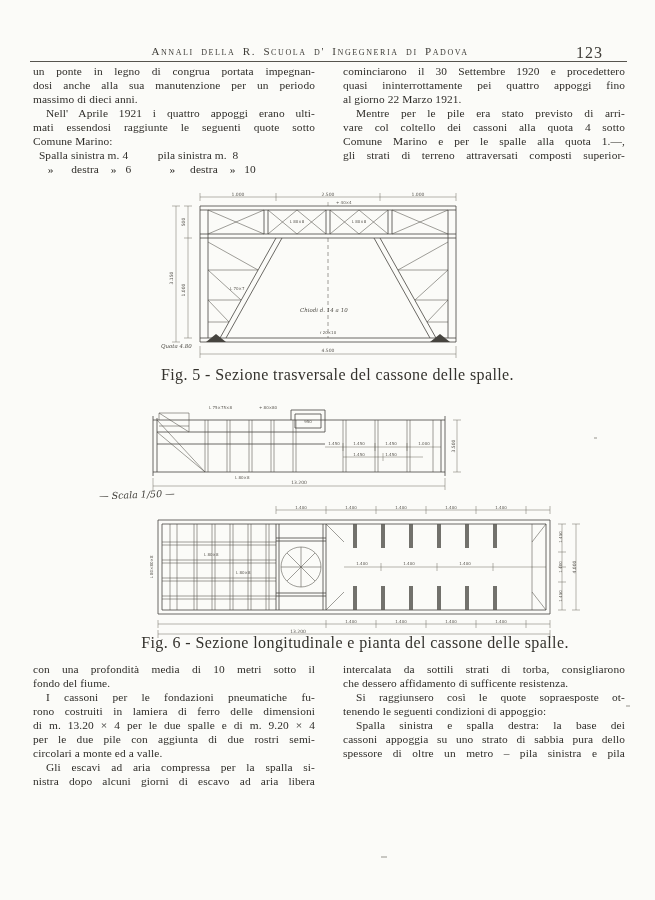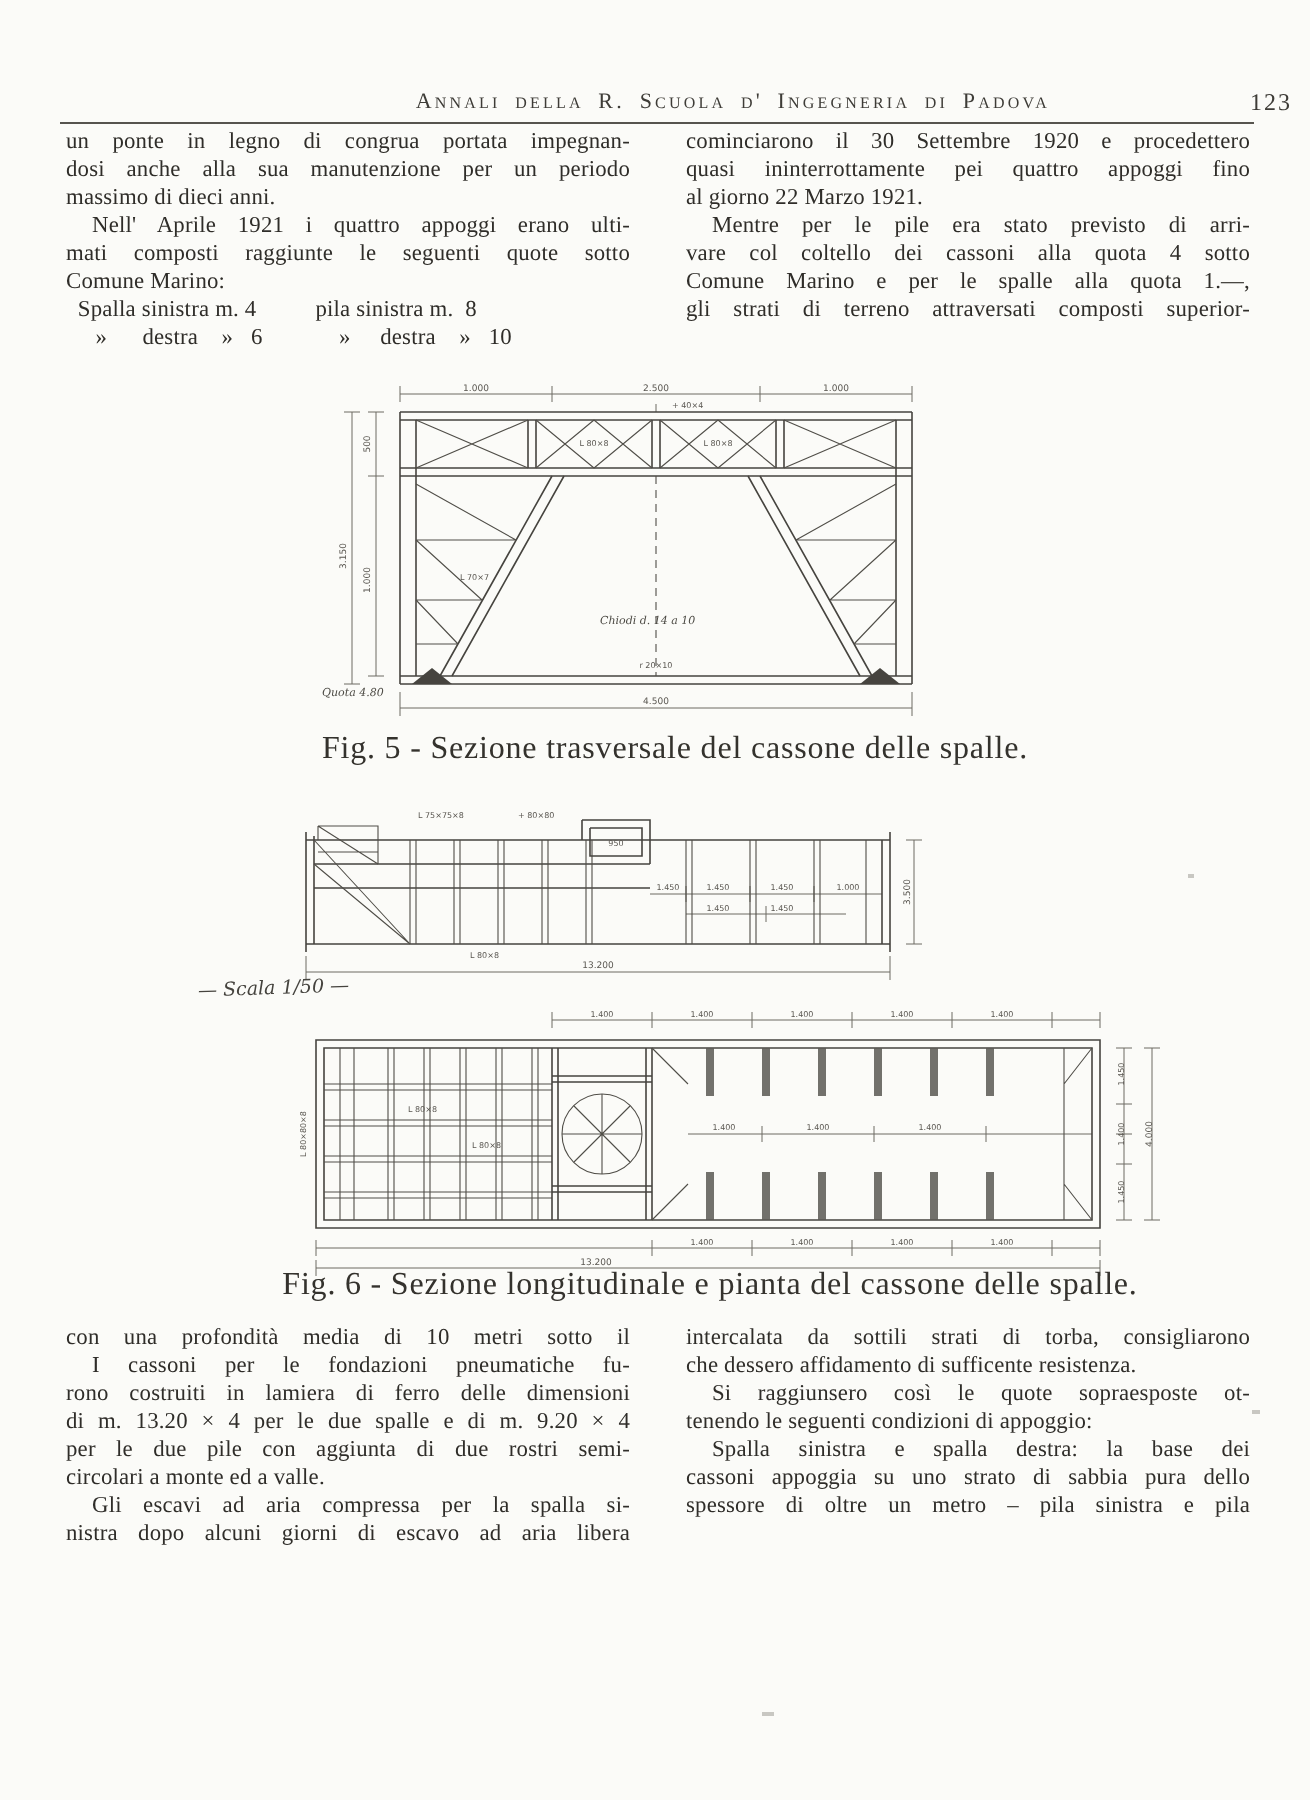--- a/index.html
+++ b/index.html
@@ -4,24 +4,24 @@
 <style>
   html,body{margin:0;padding:0;}
   body{
     width:655px;height:900px;position:relative;overflow:hidden;
     background:#fbfbf8;
     font-family:"Liberation Serif", serif;
     color:#2f2d29;
   }
   .page{position:absolute;inset:0;}
   .hdr-title{
-    position:absolute;top:45px;left:95px;width:430px;text-align:right;
+    position:absolute;top:45px;left:95px;width:430px;text-align:center;
     font-size:11px;font-variant:small-caps;letter-spacing:1.6px;word-spacing:3px;color:#3e3c37;
   }
-  .hdr-page{position:absolute;top:44px;left:625px;width:30px;font-size:12px;letter-spacing:1px;color:#3e3c37;}
+  .hdr-page{position:absolute;top:44px;left:576px;width:30px;font-size:16px;letter-spacing:1px;color:#3e3c37;}
   .rule{position:absolute;top:61px;left:30px;width:597px;height:1px;background:#56544e;}
   .cols{position:absolute;left:33px;width:592px;display:flex;gap:28px;}
   .cols.top{top:64px;}
   .cols.bottom{top:662px;}
   .col{width:288px;}
   .ln{
     font-size:11.4px;line-height:14px;height:14px;
     text-align:justify;text-align-last:justify;letter-spacing:0.1px;
   }
   .ln.short{text-align-last:left;}
@@ -58,21 +58,21 @@
   <div class="hdr-title">Annali della R. Scuola d' Ingegneria di Padova</div>
   <div class="hdr-page">123</div>
   <div class="rule"></div>
 
   <section class="cols top">
     <div class="col">
         <div class="ln">un ponte in legno di congrua portata impegnan-</div>
         <div class="ln">dosi anche alla sua manutenzione per un periodo</div>
         <div class="ln short">massimo di dieci anni.</div>
         <div class="ln ind">Nell' Aprile 1921 i quattro appoggi erano ulti-</div>
-        <div class="ln">mati composti raggiunte le seguenti quote sotto</div>
+        <div class="ln">mati essendosi raggiunte le seguenti quote sotto</div>
         <div class="ln short">Comune Marino:</div>
         <div class="ln pre">  Spalla sinistra m. 4          pila sinistra m.  8</div>
         <div class="ln pre">     »      destra    »   6             »     destra    »   10</div>
       </div>
     <div class="col">
         <div class="ln">cominciarono il 30 Settembre 1920 e procedettero</div>
         <div class="ln">quasi ininterrottamente pei quattro appoggi fino</div>
         <div class="ln short">al giorno 22 Marzo 1921.</div>
         <div class="ln ind">Mentre per le pile era stato previsto di arri-</div>
         <div class="ln">vare col coltello dei cassoni alla quota 4 sotto</div>
@@ -221,20 +221,21 @@
       <text class="t4 mid" x="5" y="63" transform="rotate(-90 5 63)">L 80×80×8</text>
       <text class="t4" x="56" y="52">L 80×8</text>
       <text class="t4" x="88" y="70">L 80×8</text>
     </g>
   </svg>
   <div class="cap f6">Fig. 6 - Sezione longitudinale e pianta del cassone delle spalle.</div>
 
   <section class="cols bottom">
     <div class="col">
         <div class="ln">con una profondità media di 10 metri sotto il</div>
+        <div class="ln short">fondo del fiume.</div>
         <div class="ln ind">I cassoni per le fondazioni pneumatiche fu-</div>
         <div class="ln">rono costruiti in lamiera di ferro delle dimensioni</div>
         <div class="ln">di m. 13.20 × 4 per le due spalle e di m. 9.20 × 4</div>
         <div class="ln">per le due pile con aggiunta di due rostri semi-</div>
         <div class="ln short">circolari a monte ed a valle.</div>
         <div class="ln ind">Gli escavi ad aria compressa per la spalla si-</div>
         <div class="ln">nistra dopo alcuni giorni di escavo ad aria libera</div>
       </div>
     <div class="col">
         <div class="ln">intercalata da sottili strati di torba, consigliarono</div>

